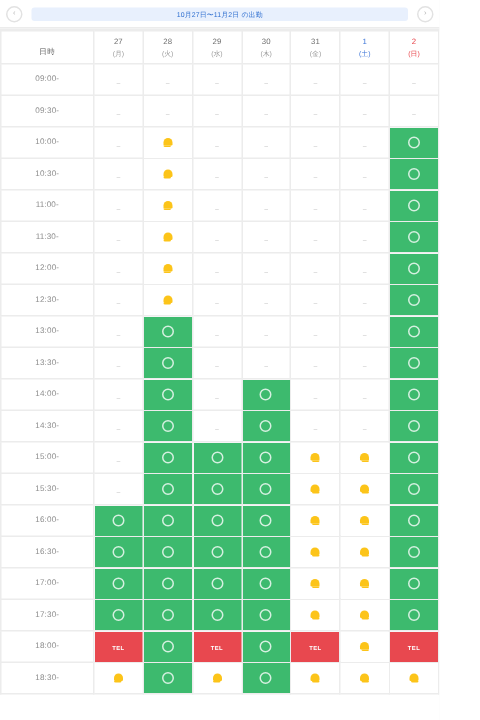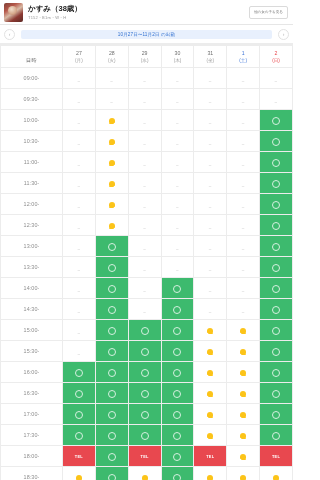--- a/index.html
+++ b/index.html
@@ -175,28 +175,20 @@
     background:#fcc419;
     border-radius:0 0 1px 1px;
     box-shadow:0 1.6px 0 -1px #fcc419;
   }
 </style>
 </head>
 <body>
 
 <div class="app">
 
-  <div class="profile">
-    <div class="avatar"></div>
-    <div class="prof-text">
-      <div class="prof-name">かすみ（38歳）</div>
-      <div class="prof-meta">T152・B1m・W・H</div>
-    </div>
-    <div class="other-btn">他の女の子を見る</div>
-  </div>
 
   <div class="datenav">
     <div class="navbtn">‹</div>
     <div class="daterange">10月27日〜11月2日 の出勤</div>
     <div class="navbtn">›</div>
   </div>
 
   <div class="tablewrap">
     <table class="sched">
       <colgroup>

